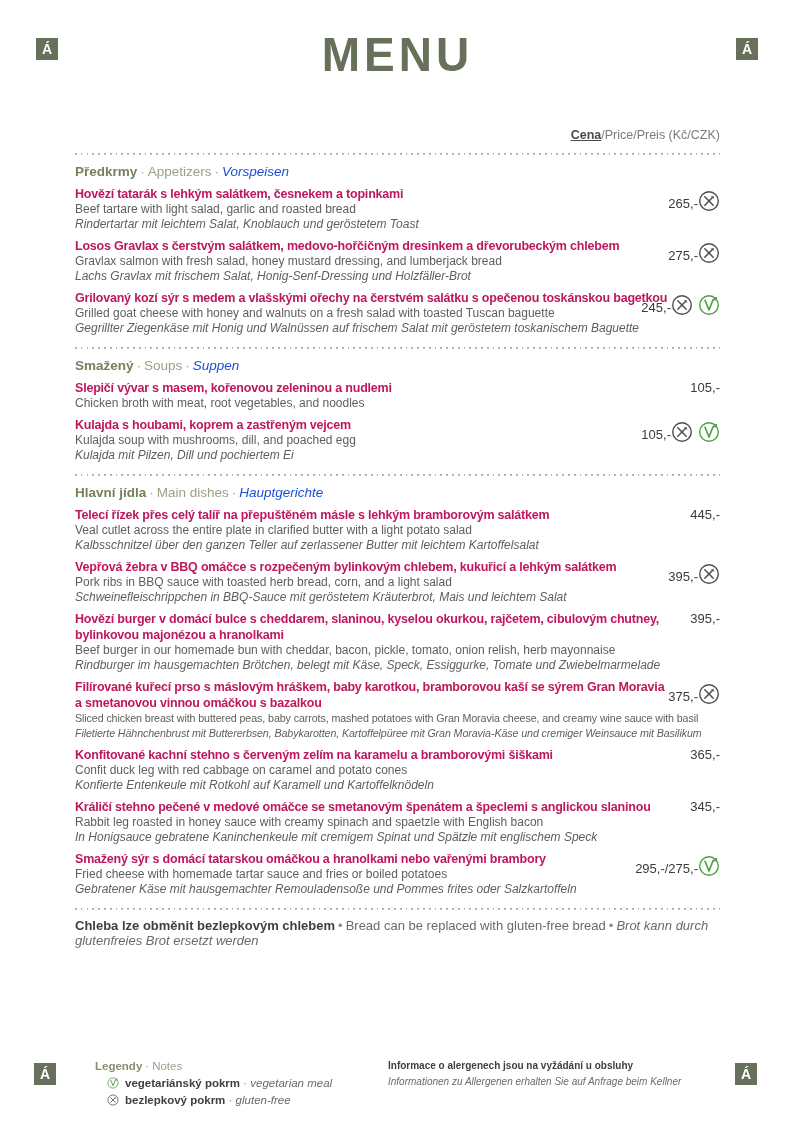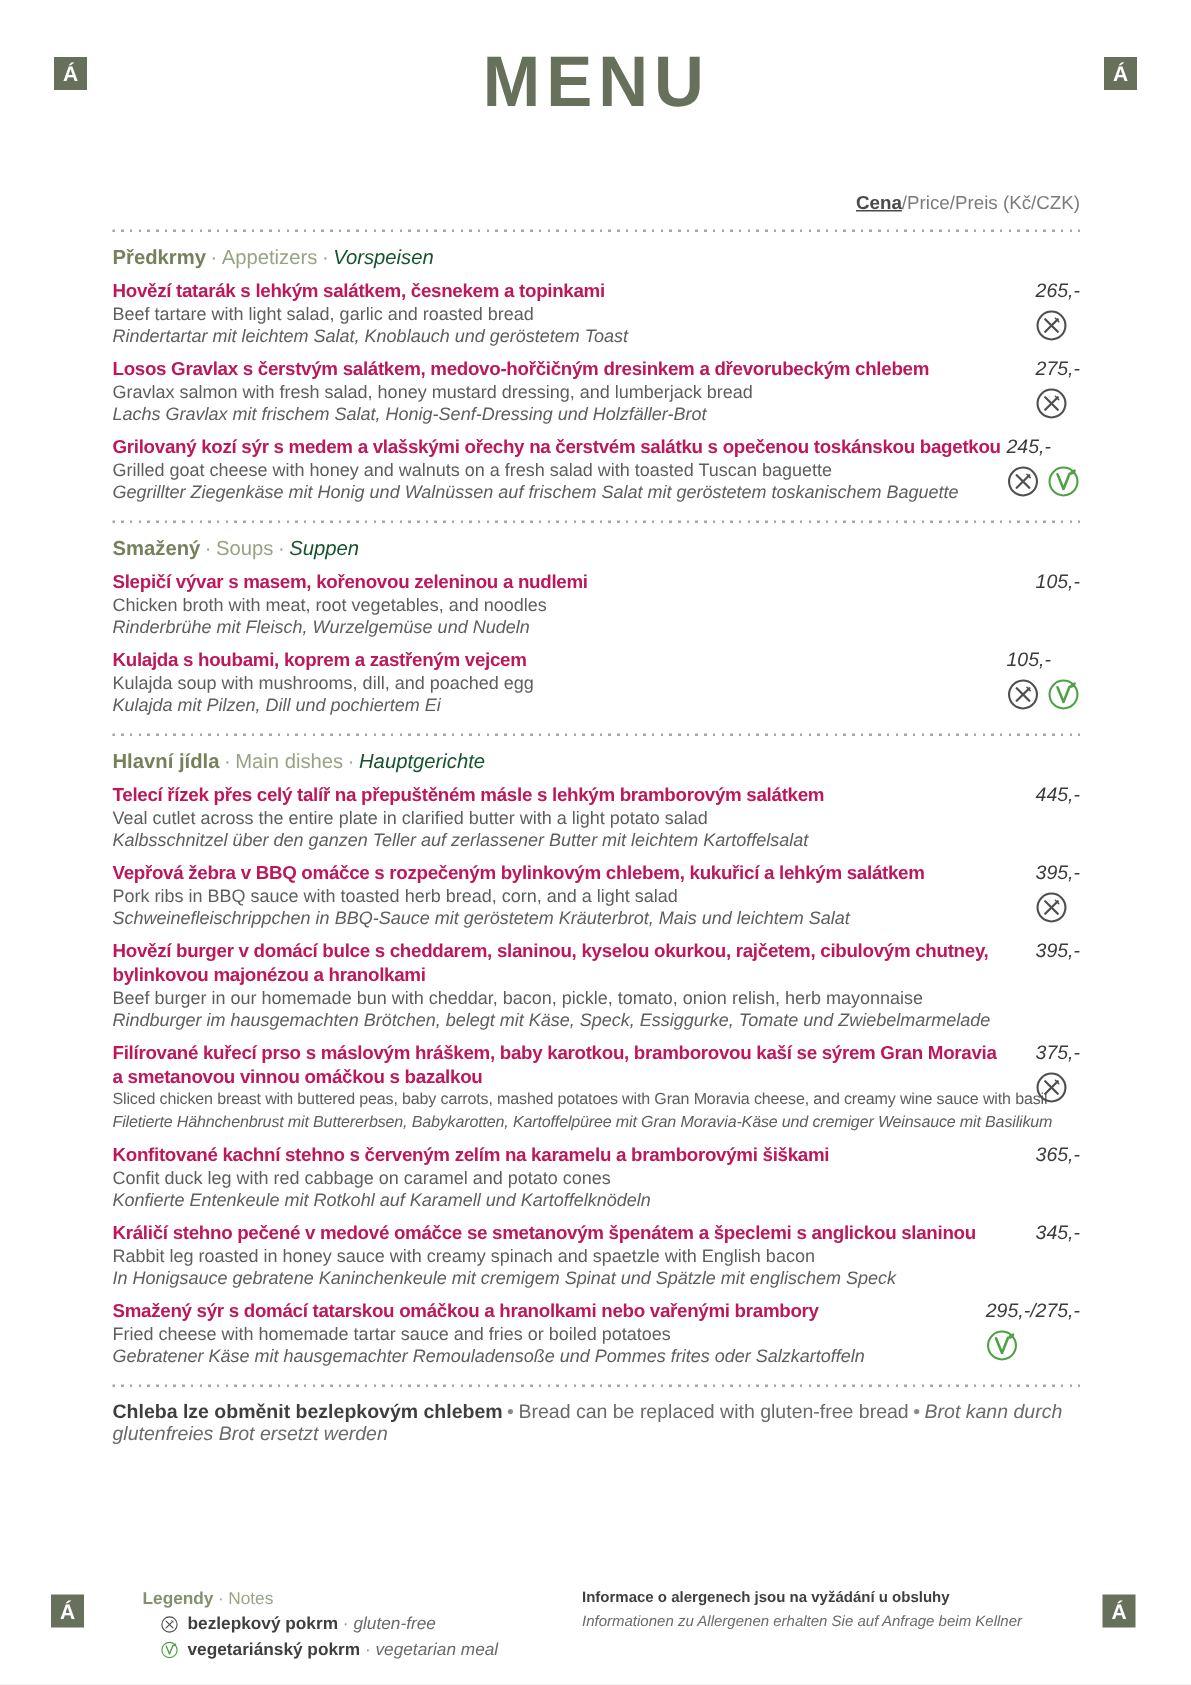--- a/index.html
+++ b/index.html
@@ -32,35 +32,35 @@
 
   .dotted {
     height:2px; margin-top:11px;
     background-image:repeating-linear-gradient(to right,#a6a6a6 0 1.7px,transparent 1.7px 5.8px);
     background-size:100% 1.7px; background-repeat:no-repeat; background-position:left center;
   }
   .section-heading { margin:9px 0 7px 0; font-size:13.5px; }
   .sh-cs { font-weight:bold; color:#76815c; }
   .sh-dot { color:#9aa488; padding:0 3px; }
   .sh-en { color:#98a385; }
-  .sh-de { color:#14532d; font-style:italic; }
+  .sh-de { color:#1d4ed8; font-style:italic; }
 
   .item { position:relative; margin-bottom:6px; padding-right:0; }
   .item-title {
     font-size:12.5px; font-weight:bold; color:#be185d; line-height:16px;
     white-space:pre-line; letter-spacing:-0.2px; max-width:662px;
   }
   .item-desc   { font-size:12px; color:#5e5e5e; line-height:15px; max-width:640px; }
   .item-desc-de{ font-size:12px; color:#5e5e5e; line-height:15px; font-style:italic; max-width:662px; }
   .item.compact .item-desc,
   .item.compact .item-desc-de { font-size:10.7px; white-space:nowrap; max-width:none; letter-spacing:-0.1px; }
 
   .item-side {
     position:absolute; right:0; top:0;
-    display:flex; flex-direction:column; font-style:italic;
+    display:flex; flex-direction:row; align-items:flex-end;
   }
   .item-price { font-size:13px; color:#3b3b3b; line-height:16px; white-space:nowrap; }
   .badges { display:flex; gap:5px; margin-top:4px; }
   .badge svg { display:block; }
 
   .bread-note { margin-top:8px; font-size:13px; line-height:15px; }
   .bn-cs { font-weight:bold; color:#3f3f3f; }
   .bn-sep { color:#8a8a8a; padding:0 3px; }
   .bn-en { color:#6a6a6a; }
   .bn-de { color:#6a6a6a; font-style:italic; }
@@ -180,21 +180,20 @@
 
   <div class="section">
     <div class="dotted"></div>
     <div class="section-heading">
       <span class="sh-cs">Smažený</span><span class="sh-dot">·</span><span class="sh-en">Soups</span><span class="sh-dot">·</span><span class="sh-de">Suppen</span>
     </div>
     <div class="items">
   <div class="item">
     <div class="item-title">Slepičí vývar s masem, kořenovou zeleninou a nudlemi</div>
     <div class="item-desc">Chicken broth with meat, root vegetables, and noodles</div>
-    <div class="item-desc-de">Rinderbrühe mit Fleisch, Wurzelgemüse und Nudeln</div>
     <div class="item-side">
       <div class="item-price">105,-</div>
       <div class="badges"></div>
     </div>
   </div>
 
   <div class="item">
     <div class="item-title">Kulajda s houbami, koprem a zastřeným vejcem</div>
     <div class="item-desc">Kulajda soup with mushrooms, dill, and poached egg</div>
     <div class="item-desc-de">Kulajda mit Pilzen, Dill und pochiertem Ei</div>
@@ -333,42 +332,42 @@
     <div class="bread-note">
       <span class="bn-cs">Chleba lze obměnit bezlepkovým chlebem</span><span class="bn-sep">•</span><span class="bn-en">Bread can be replaced with gluten-free bread</span><span class="bn-sep">•</span><span class="bn-de">Brot kann durch glutenfreies Brot ersetzt werden</span>
     </div>
   </div>
 
   <div class="legend">
     <div class="legend-title">
       <span class="lt-cs">Legendy</span><span class="lt-dot">·</span><span class="lt-en">Notes</span>
     </div>
     <div id="legend-rows">
-  <div class="legend-row">
-    <span class="lr-icon">
-            <svg class="ic-gf" width="12" height="12" viewBox="0 0 22 22">
-    <circle cx="11" cy="11" r="9.3" fill="none" stroke="#4f4f4f" stroke-width="1.4"></circle>
-    <line x1="6.8" y1="6.8" x2="15.2" y2="15.2" stroke="#4f4f4f" stroke-width="1.5" stroke-linecap="round"></line>
-    <line x1="15.2" y1="6.8" x2="6.8" y2="15.2" stroke="#4f4f4f" stroke-width="1.5" stroke-linecap="round"></line>
-    <line x1="13.6" y1="6.2" x2="15.8" y2="8.4" stroke="#4f4f4f" stroke-width="1" stroke-linecap="round"></line>
-  </svg>
-          </span>
-    <span><span class="lr-cs">bezlepkový pokrm</span> <span class="lr-dot">·</span> <span class="lr-en">gluten-free</span></span>
-  </div>
-
   <div class="legend-row">
     <span class="lr-icon">
             <svg class="ic-veg" width="12" height="12" viewBox="0 0 22 22">
     <circle cx="11" cy="11" r="9.3" fill="none" stroke="#4ea144" stroke-width="1.4"></circle>
     <path d="M7,6.2 L11,16 L15,5.8" fill="none" stroke="#4ea144" stroke-width="1.7" stroke-linecap="round" stroke-linejoin="round"></path>
     <path d="M14.8,6.4 C15.6,3.6 17.6,2.8 19.2,3.0 C19.2,5.4 17.6,6.9 14.8,6.4 Z" fill="#4ea144"></path>
   </svg>
           </span>
     <span><span class="lr-cs">vegetariánský pokrm</span> <span class="lr-dot">·</span> <span class="lr-en">vegetarian meal</span></span>
   </div>
+
+  <div class="legend-row">
+    <span class="lr-icon">
+            <svg class="ic-gf" width="12" height="12" viewBox="0 0 22 22">
+    <circle cx="11" cy="11" r="9.3" fill="none" stroke="#4f4f4f" stroke-width="1.4"></circle>
+    <line x1="6.8" y1="6.8" x2="15.2" y2="15.2" stroke="#4f4f4f" stroke-width="1.5" stroke-linecap="round"></line>
+    <line x1="15.2" y1="6.8" x2="6.8" y2="15.2" stroke="#4f4f4f" stroke-width="1.5" stroke-linecap="round"></line>
+    <line x1="13.6" y1="6.2" x2="15.8" y2="8.4" stroke="#4f4f4f" stroke-width="1" stroke-linecap="round"></line>
+  </svg>
+          </span>
+    <span><span class="lr-cs">bezlepkový pokrm</span> <span class="lr-dot">·</span> <span class="lr-en">gluten-free</span></span>
+  </div>
 </div>
   </div>
 
   <div class="allergen">
     <div class="al-cs">Informace o alergenech jsou na vyžádání u obsluhy</div>
     <div class="al-de">Informationen zu Allergenen erhalten Sie auf Anfrage beim Kellner</div>
   </div>
 
 </div>
 

